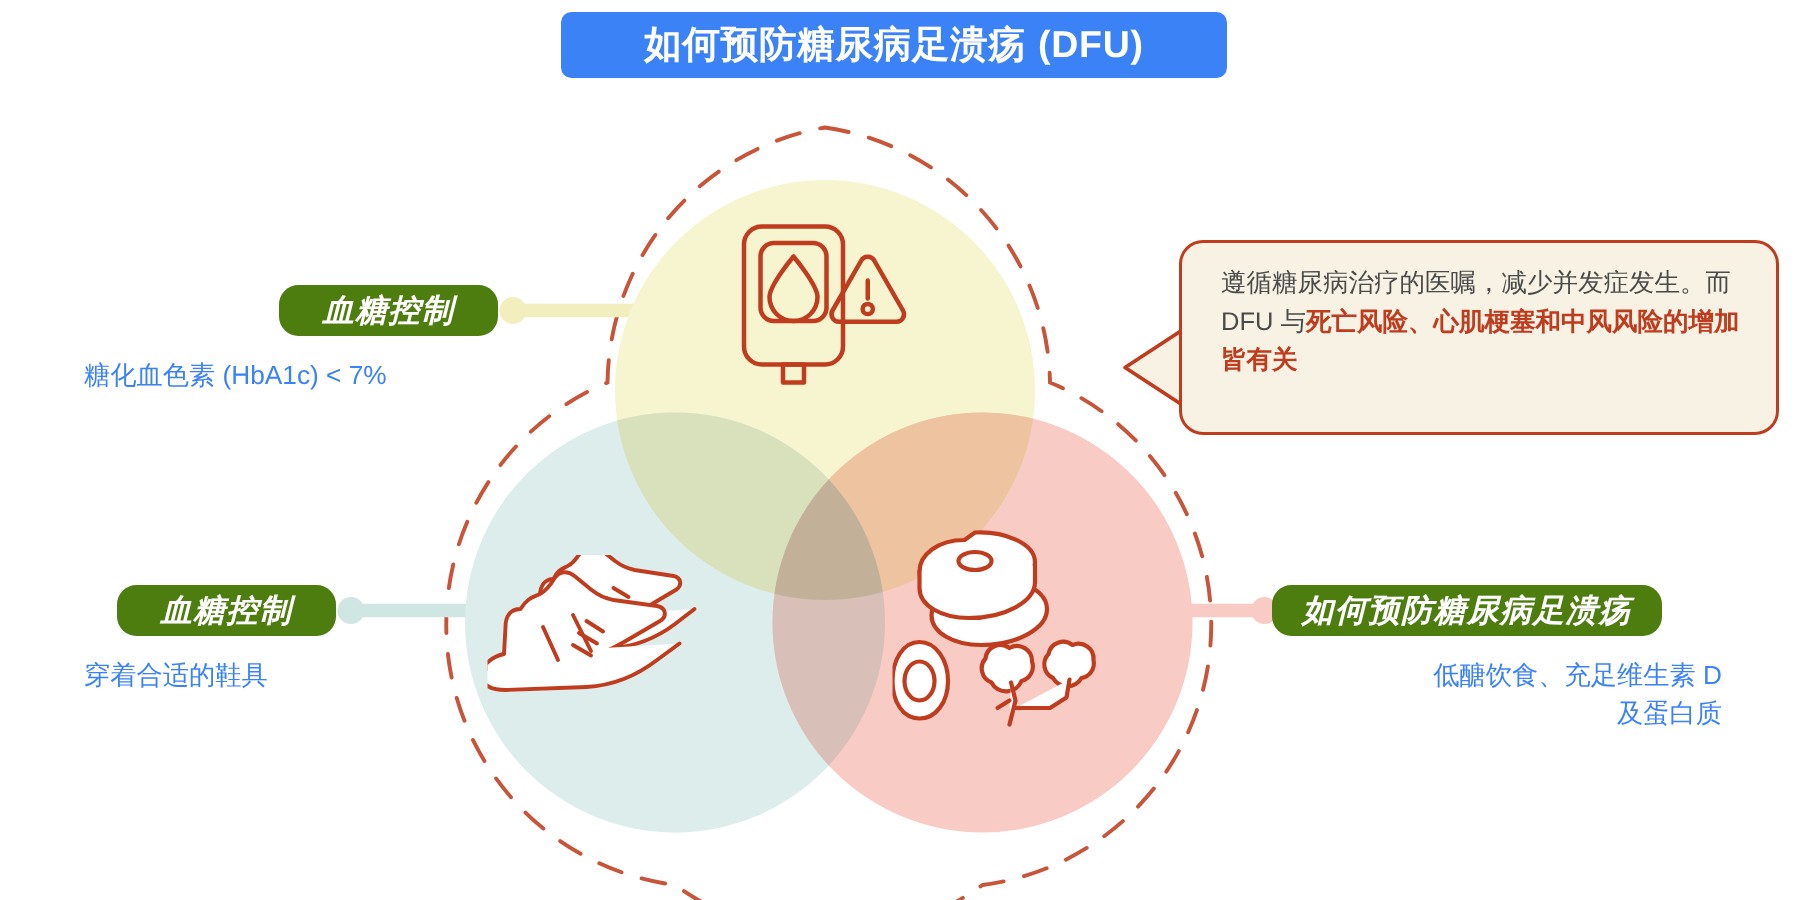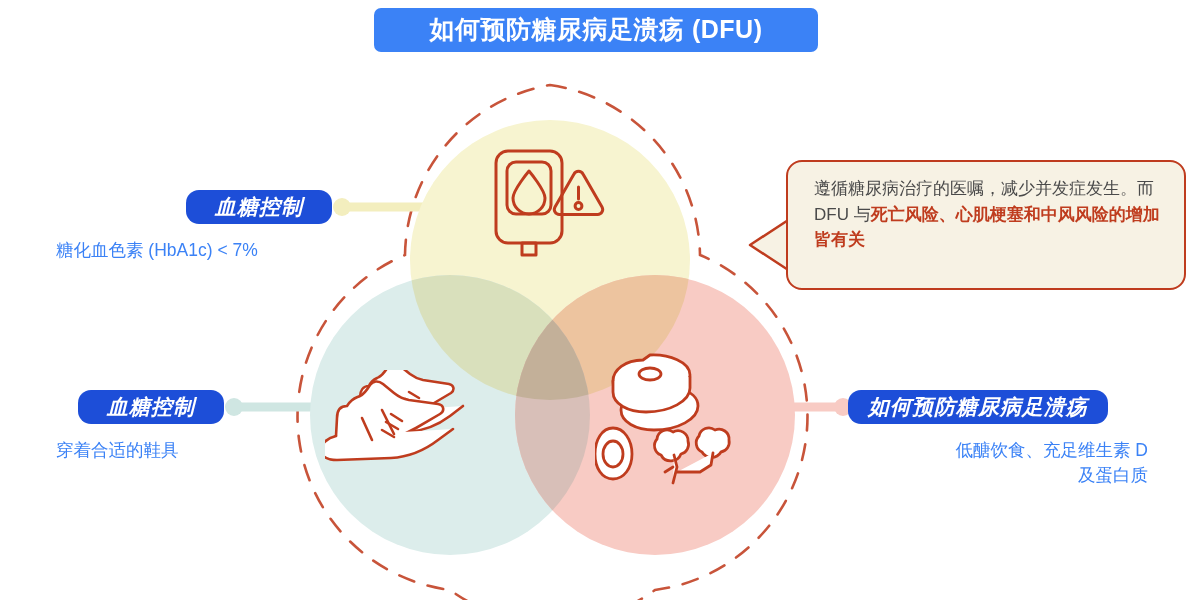--- a/index.html
+++ b/index.html
@@ -23,21 +23,21 @@
   .venn-svg{position:absolute;left:0;top:0;width:1200px;height:600px;}
 
   
   .icon-svg{position:absolute;}
   #icon-glucose{left:480px;top:143px;width:130px;height:125px;}
   #icon-shoes{left:325px;top:370px;width:180px;height:100px;}
   #icon-food{left:595px;top:350px;width:160px;height:135px;}
 
   
   .label-badge{
-    position:absolute;background:#1d4ed8;border-radius:13px;
+    position:absolute;background:#4d7c0f;border-radius:13px;
     color:#fff;font-weight:bold;font-style:italic;
     display:flex;align-items:center;justify-content:center;
     letter-spacing:1px;box-sizing:border-box;
   }
   .label-sub{
     position:absolute;color:#3b82f6;font-size:17.5px;line-height:25px;
     white-space:pre-line;
   }
 
   #lbl-glycemic{left:186px;top:190px;width:146px;height:34px;font-size:21px;}

